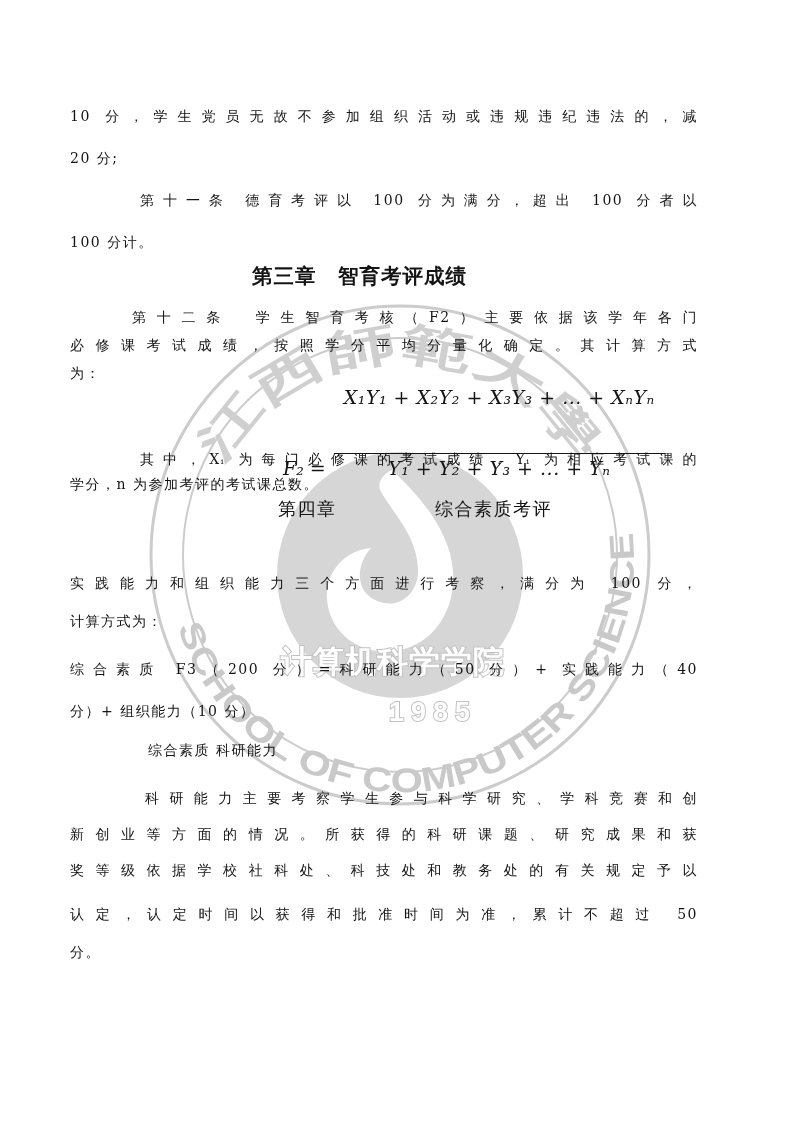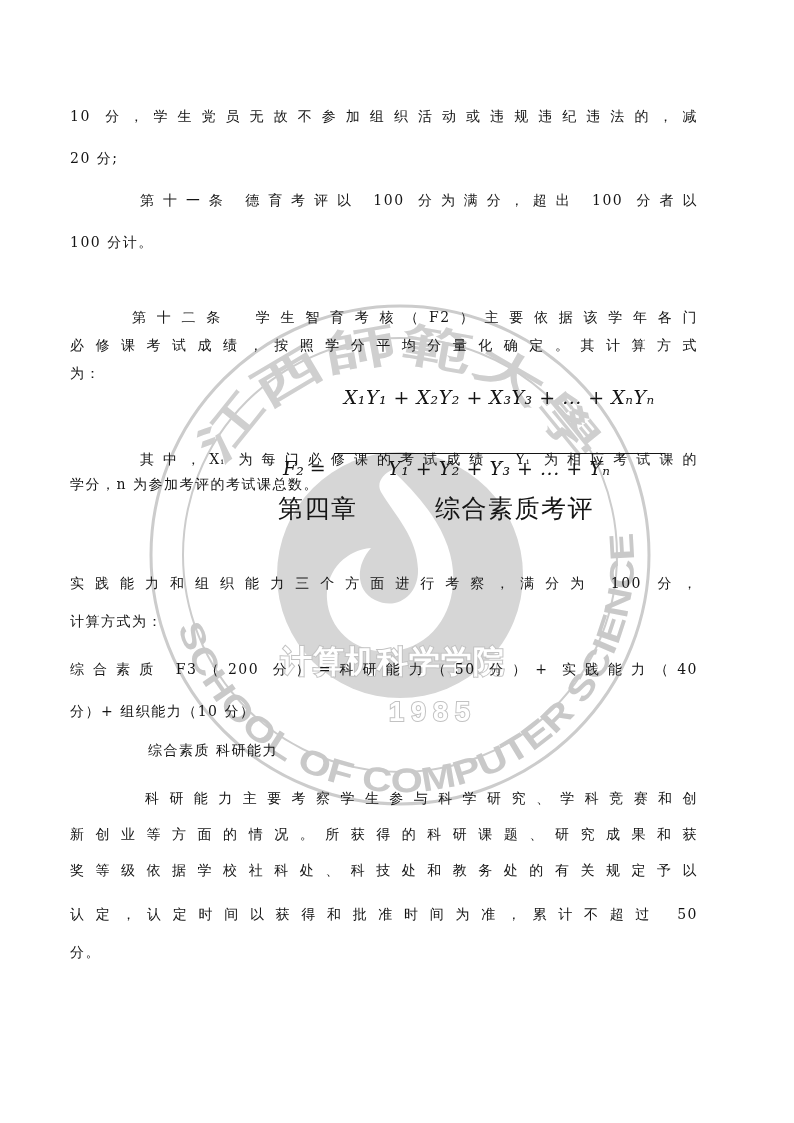--- a/index.html
+++ b/index.html
@@ -26,21 +26,21 @@
     white-space:normal;
     text-align:justify;
     text-align-last:justify;
   }
   .heading{
     position:absolute;left:252px;top:263px;
     font-family:"Liberation Sans","DejaVu Sans",sans-serif;
     font-weight:bold;font-size:20.5px;line-height:26px;
     letter-spacing:1px;z-index:2;
   }
-  .ch4part{position:absolute;top:496px;font-size:25px;line-height:26px;letter-spacing:1.5px;z-index:2;}
+  .ch4part{position:absolute;top:496px;font-size:18px;line-height:26px;letter-spacing:1.5px;z-index:2;}
   
   #formula{
     position:absolute;left:283px;top:386px;z-index:2;
     display:flex;align-items:flex-end;
     font-family:"DejaVu Serif","Liberation Serif",serif;
     font-style:italic;font-size:19px;color:#141414;
   }
   #formula .lhs{margin-right:8px;}
   #formula .frac{display:inline-block;text-align:center;}
   #formula .num{padding:0 10px 3px 10px;letter-spacing:0.5px;}
@@ -82,20 +82,21 @@
 
     <text x="393" y="672" text-anchor="middle" font-size="31" font-weight="bold" letter-spacing="1" fill="#ffffff" stroke="#c2c2c2" stroke-width="2" paint-order="stroke" font-family="'Liberation Sans','DejaVu Sans',sans-serif">计算机科学学院</text>
     <text x="433" y="721" text-anchor="middle" font-size="27" font-weight="bold" letter-spacing="7" fill="#ffffff" stroke="#c2c2c2" stroke-width="2" paint-order="stroke" font-family="'Liberation Sans','DejaVu Sans',sans-serif">1985</text>
   </svg>
 
   <div class="line j" style="top:103px">10 分，学生党员无故不参加组织活动或违规违纪违法的，减</div>
   <div class="line" style="top:145px">20 分;</div>
   <div class="line j" style="top:187px;text-indent:70px">第十一条 德育考评以 100 分为满分，超出 100 分者以</div>
   <div class="line" style="top:229px">100 分计。</div>
 
+  <div class="heading">第三章　智育考评成绩</div>
 
   <div class="line j" style="top:304px;text-indent:62px">第十二条　学生智育考核（F2）主要依据该学年各门</div>
   <div class="line j" style="top:332px">必修课考试成绩，按照学分平均分量化确定。其计算方式</div>
   <div class="line" style="top:360px">为：</div>
 
   <div id="formula">
     <span class="lhs">F₂ =</span>
     <span class="frac">
       <span class="num" style="display:block">X₁Y₁ + X₂Y₂ + X₃Y₃ + ... + XₙYₙ</span>
       <span class="den" style="display:block">Y₁ + Y₂ + Y₃ + ... + Yₙ</span>

